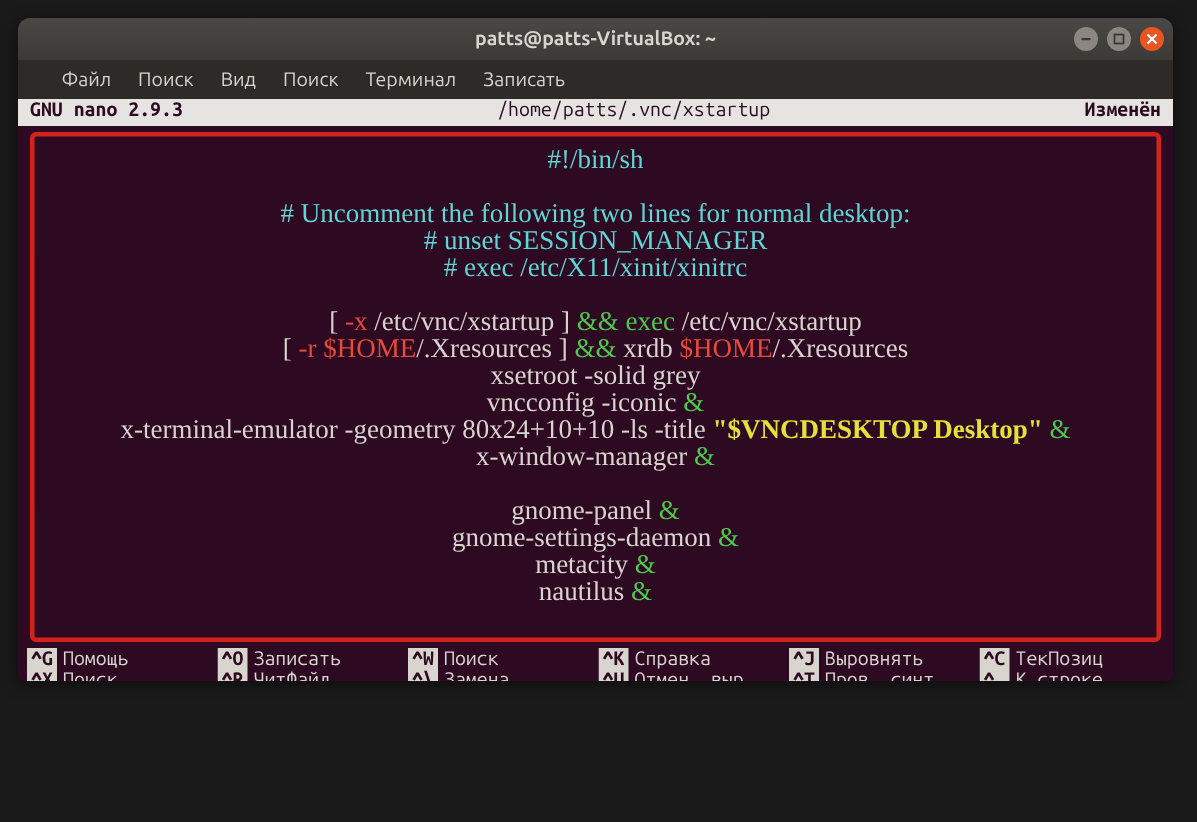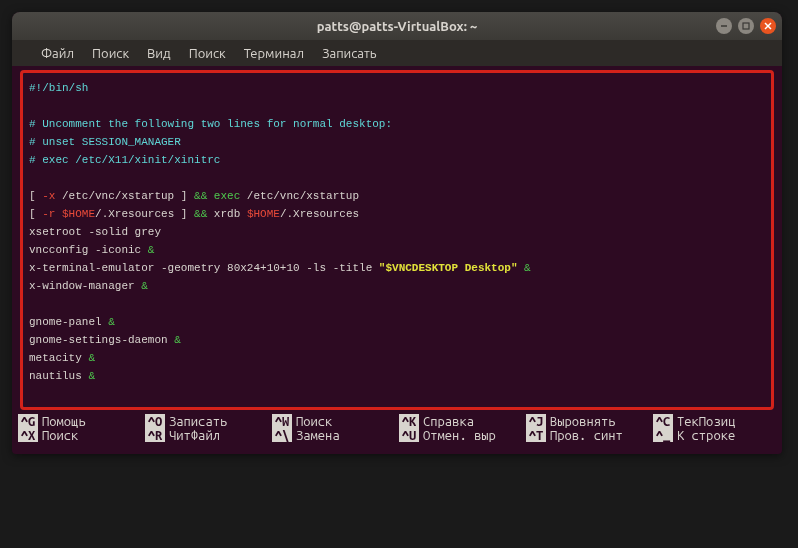--- a/index.html
+++ b/index.html
@@ -77,25 +77,26 @@
 .nano-header .mid { flex: 1 1 auto; text-align: center; }
 .nano-header .right { flex: 0 0 auto; padding: 0 4px; font-weight: bold; }
 .editor-wrap {
   margin: 4px 8px;
   border: 3px solid #d3221a;
   border-radius: 4px;
   padding: 6px 6px;
   height: 340px;
 }
 .editor {
-  font-family: Liberation Mono, monospace;
-  font-size: 11px;
+  font-family: Liberation Serif, serif;
+  font-size: 18px;
   line-height: 18px;
   color: #c8c5bf;
   white-space: pre;
+  text-align: center;
 }
 .c-cyan { color: #5fd7d7; }
 .c-white { color: #d8d4ce; }
 .c-red { color: #e74a39; }
 .c-green { color: #4ec94e; }
 .c-yellow { color: #e2e23a; font-weight: bold; }
 .help {
   display: grid;
   grid-template-columns: repeat(6, 1fr);
   padding: 0 6px 4px 6px;
@@ -142,20 +143,25 @@
 
   <div class="menubar" id="menubar">
       <div class="menu-item">Файл</div>
       <div class="menu-item">Поиск</div>
       <div class="menu-item">Вид</div>
       <div class="menu-item">Поиск</div>
       <div class="menu-item">Терминал</div>
       <div class="menu-item">Записать</div>
     </div>
 
+  <div class="nano-header">
+    <span class="left">GNU nano 2.9.3</span>
+    <span class="mid">/home/patts/.vnc/xstartup</span>
+    <span class="right">Изменён</span>
+  </div>
 
   <div class="editor-wrap">
     <div class="editor" id="editor"><div><span class="c-cyan">#!/bin/sh</span></div><div>&nbsp;</div><div><span class="c-cyan"># Uncomment the following two lines for normal desktop:</span></div><div><span class="c-cyan"># unset SESSION_MANAGER</span></div><div><span class="c-cyan"># exec /etc/X11/xinit/xinitrc</span></div><div>&nbsp;</div><div><span class="c-white">[ </span><span class="c-red">-x</span><span class="c-white"> /etc/vnc/xstartup ] </span><span class="c-green">&amp;&amp;</span><span class="c-white"> </span><span class="c-green">exec</span><span class="c-white"> /etc/vnc/xstartup</span></div><div><span class="c-white">[ </span><span class="c-red">-r</span><span class="c-white"> </span><span class="c-red">$HOME</span><span class="c-white">/.Xresources ] </span><span class="c-green">&amp;&amp;</span><span class="c-white"> xrdb </span><span class="c-red">$HOME</span><span class="c-white">/.Xresources</span></div><div><span class="c-white">xsetroot -solid grey</span></div><div><span class="c-white">vncconfig -iconic </span><span class="c-green">&amp;</span></div><div><span class="c-white">x-terminal-emulator -geometry 80x24+10+10 -ls -title </span><span class="c-yellow">"$VNCDESKTOP Desktop"</span><span class="c-white"> </span><span class="c-green">&amp;</span></div><div><span class="c-white">x-window-manager </span><span class="c-green">&amp;</span></div><div>&nbsp;</div><div><span class="c-white">gnome-panel </span><span class="c-green">&amp;</span></div><div><span class="c-white">gnome-settings-daemon </span><span class="c-green">&amp;</span></div><div><span class="c-white">metacity </span><span class="c-green">&amp;</span></div><div><span class="c-white">nautilus </span><span class="c-green">&amp;</span></div></div>
   </div>
 
   <div class="help" id="help">
       <div class="help-item">
         <span class="key">^G</span>
         <span>Помощь</span>
       </div>

